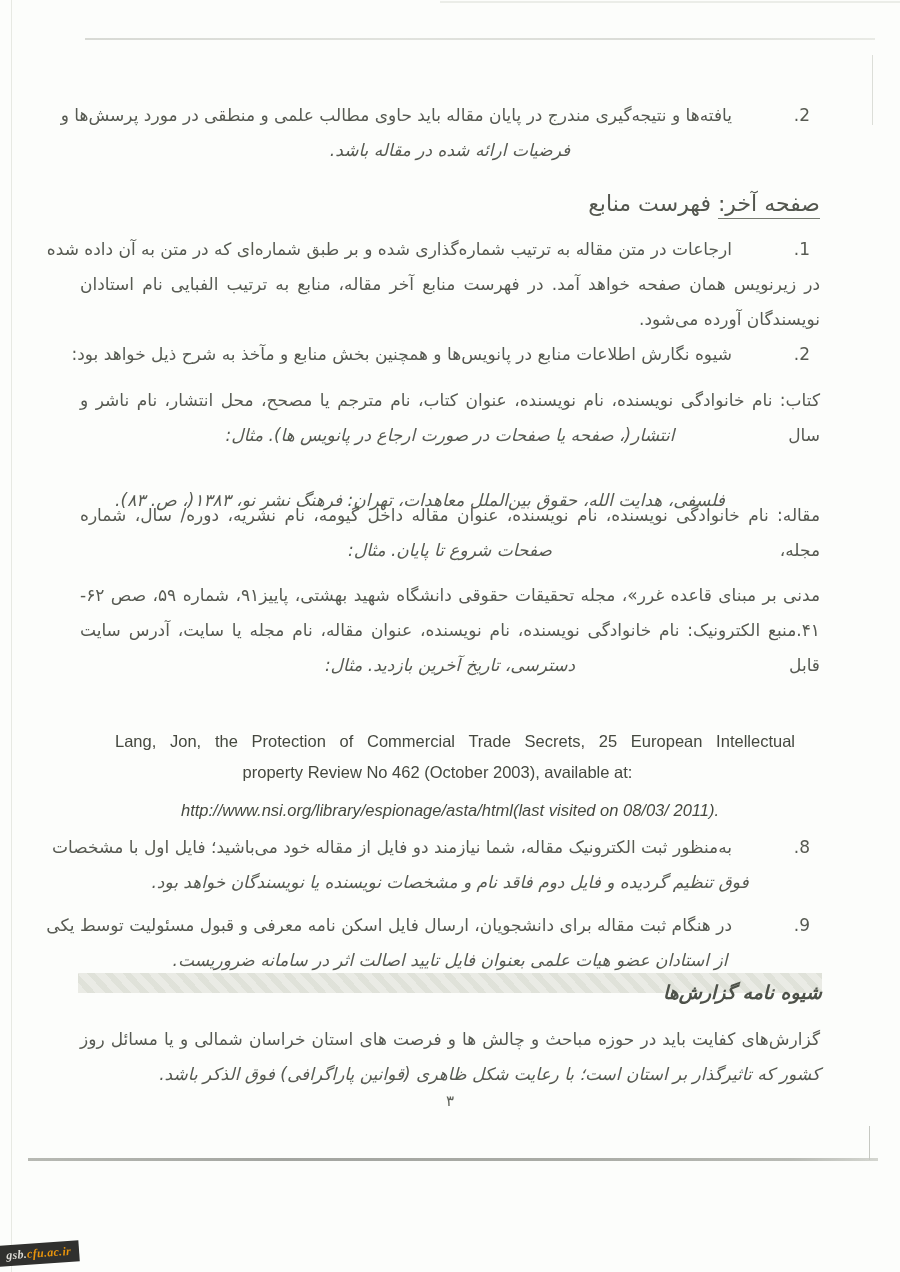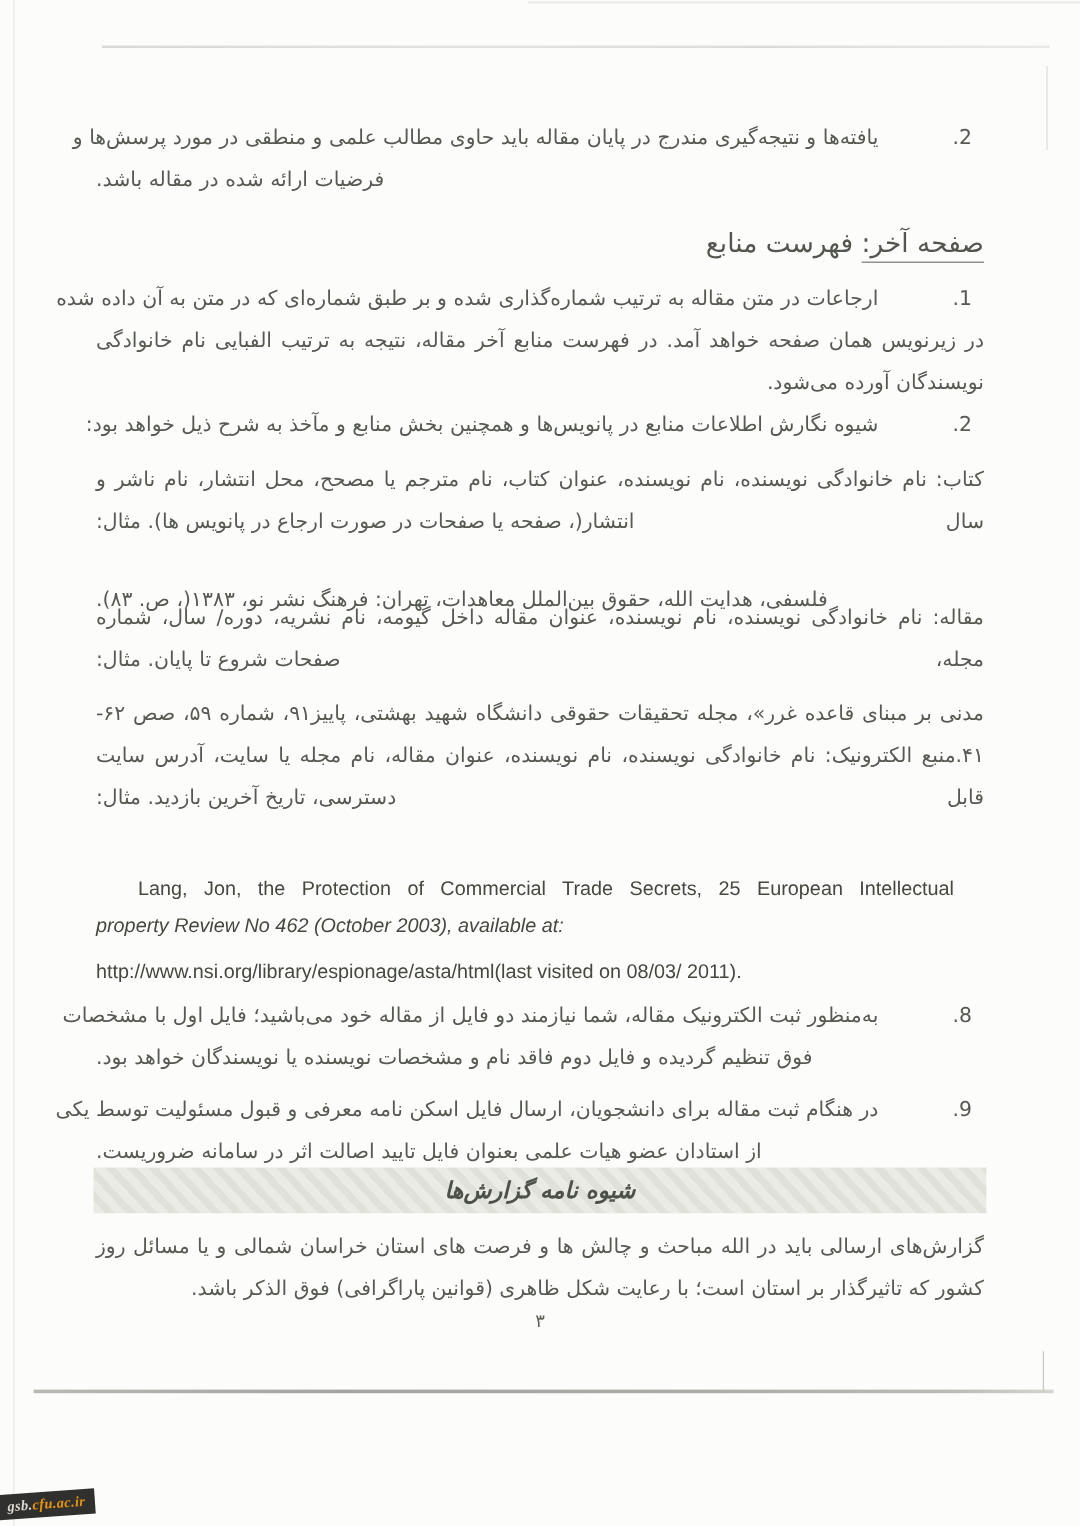--- a/index.html
+++ b/index.html
@@ -18,43 +18,43 @@
     background:linear-gradient(90deg,#b7b9b3 0%,#a3a5a0 30%,#aaaca6 65%,#b9bbb5 90%,#d4d6d0 100%);}
   .edge-left{position:absolute;top:0;left:11px;width:1px;height:1272px;background:#e7e9e3;}
   .edge-right-smudge{position:absolute;top:1126px;left:869px;width:1px;height:34px;background:#c6c8c2;}
   .edge-right-smudge2{position:absolute;top:55px;left:872px;width:1px;height:70px;background:#dcded8;}
 
   
   .fa{direction:rtl;}
   .blk{position:absolute;left:80px;right:80px;}
   .ln{height:35px;line-height:35px;font-size:17px;color:#575a52;white-space:nowrap;}
   .j{text-align:justify;text-align-last:justify;white-space:normal;}
-  .c{text-align:left;}
+  .c{text-align:center;font-style:italic;}
   .cr{text-align:right;padding-left:0;}
   
   .iline{display:flex;}
   .iline .num{flex:0 0 88px;text-align:right;padding-left:0;color:#575a52;}
   .iline .num-inner{display:inline-block;padding-right:10px;}
   .iline .itext{flex:1 1 auto;text-align:justify;text-align-last:justify;}
 
   
   .sec-heading{font-size:22px;color:#53564e;text-align:right;height:32px;line-height:32px;}
   .sec-heading .u{border-bottom:1.5px solid #767a70;padding-bottom:2px;}
 
   
   .en{direction:ltr;font-family:"Liberation Sans",sans-serif;color:#45483f;}
   .en .ln{height:31px;line-height:31px;font-size:16.5px;color:#45483f;}
   .en .j{text-align:justify;text-align-last:justify;}
   .url-line{font-size:17px;height:34px;line-height:34px;}
 
   
-  .band{position:absolute;left:78px;right:78px;top:973px;height:38px;
+  .band{position:absolute;left:78px;right:78px;top:973px;height:20px;
     background-color:#e4e6de;
     background-image:repeating-linear-gradient(47deg,rgba(255,255,255,.22) 0 7px,rgba(210,213,203,.25) 7px 13px);
-    text-align:center;}
+    }
   .band .band-text{display:inline-block;line-height:38px;font-size:19px;font-style:italic;
     font-weight:600;color:#4d5149;letter-spacing:.5px;}
 
   .page-number{position:absolute;top:1092px;left:0;width:900px;text-align:center;
     font-size:15px;color:#5c5f57;}
 
   
   .watermark{position:absolute;left:-3px;top:1246px;height:21px;padding:0 8px 0 10px;
     display:flex;align-items:center;
     transform:rotate(-4deg);transform-origin:left bottom;
@@ -83,21 +83,21 @@
 
   <div class="blk fa sec-heading" style="top:188px;">
     <span class="u">صفحه آخر:</span><span> فهرست منابع</span>
   </div>
 
   <div class="blk fa" style="top:232px;">
     <div class="ln iline">
       <span class="num"><span class="num-inner">1.</span></span>
       <span class="itext">ارجاعات در متن مقاله به ترتیب شماره‌گذاری شده و بر طبق شماره‌ای که در متن به آن داده شده</span>
     </div>
-    <div class="ln j">در زیرنویس همان صفحه خواهد آمد. در فهرست منابع آخر مقاله، نتیجه به ترتیب الفبایی نام خانوادگی</div>
+    <div class="ln j">در زیرنویس همان صفحه خواهد آمد. در فهرست منابع آخر مقاله، منابع به ترتیب الفبایی نام استادان</div>
     <div class="ln cr" style="padding-left:110px;text-align:right;">نویسندگان آورده می‌شود.</div>
   </div>
 
   <div class="blk fa" style="top:337px;">
     <div class="ln iline">
       <span class="num"><span class="num-inner">2.</span></span>
       <span class="itext" style="text-align:right;text-align-last:right;">شیوه نگارش اطلاعات منابع در پانویس‌ها و همچنین بخش منابع و مآخذ به شرح ذیل خواهد بود:</span>
     </div>
   </div>
 
@@ -116,21 +116,21 @@
   </div>
 
   <div class="blk fa" style="top:578px;">
     <div class="ln j">مدنی بر مبنای قاعده غرر»، مجله تحقیقات حقوقی دانشگاه شهید بهشتی، پاییز۹۱، شماره ۵۹، صص ۶۲-</div>
     <div class="ln j">۴۱.منبع الکترونیک: نام خانوادگی نویسنده، نام نویسنده، عنوان مقاله، نام مجله یا سایت، آدرس سایت قابل</div>
     <div class="ln c">دسترسی، تاریخ آخرین بازدید. مثال:</div>
   </div>
 
   <div class="blk en" style="top:726px;">
     <div class="ln j" style="padding-left:35px;padding-right:25px;">Lang, Jon, the Protection of Commercial Trade Secrets, 25 European Intellectual</div>
-    <div class="ln" style="text-align:left;padding-right:25px;font-style:italic;">property Review No 462 (October 2003), available at:</div>
+    <div class="ln" style="text-align:center;padding-right:25px;">property Review No 462 (October 2003), available at:</div>
   </div>
   <div class="blk en" style="top:795px;">
     <div class="ln url-line c">http://www.nsi.org/library/espionage/asta/html(last visited on 08/03/ 2011).</div>
   </div>
 
   <div class="blk fa" style="top:830px;">
     <div class="ln iline">
       <span class="num"><span class="num-inner">8.</span></span>
       <span class="itext">به‌منظور ثبت الکترونیک مقاله، شما نیازمند دو فایل از مقاله خود می‌باشید؛ فایل اول با مشخصات</span>
     </div>
@@ -143,21 +143,21 @@
       <span class="itext">در هنگام ثبت مقاله برای دانشجویان، ارسال فایل اسکن نامه معرفی و قبول مسئولیت توسط یکی</span>
     </div>
     <div class="ln c">از استادان عضو هیات علمی بعنوان فایل تایید اصالت اثر در سامانه ضروریست.</div>
   </div>
 
   <div class="band fa">
     <span class="band-text">شیوه نامه گزارش‌ها</span>
   </div>
 
   <div class="blk fa" style="top:1022px;">
-    <div class="ln j">گزارش‌های ارسالی باید در الله مباحث و چالش ها و فرصت های استان خراسان شمالی و یا مسائل روز</div>
+    <div class="ln j">گزارش‌های کفایت باید در حوزه مباحث و چالش ها و فرصت های استان خراسان شمالی و یا مسائل روز</div>
     <div class="ln c" style="margin-left:120px;">کشور که تاثیرگذار بر استان است؛ با رعایت شکل ظاهری (قوانین پاراگرافی) فوق الذکر باشد.</div>
   </div>
 
   <div class="page-number fa">۳</div>
 
   <div class="watermark" style="background: rgb(48, 48, 46);">
     <span style="color: rgb(221, 219, 213);">gsb.</span>
       <span style="color: rgb(232, 148, 12);">cfu.ac.ir</span>
   </div>
 

